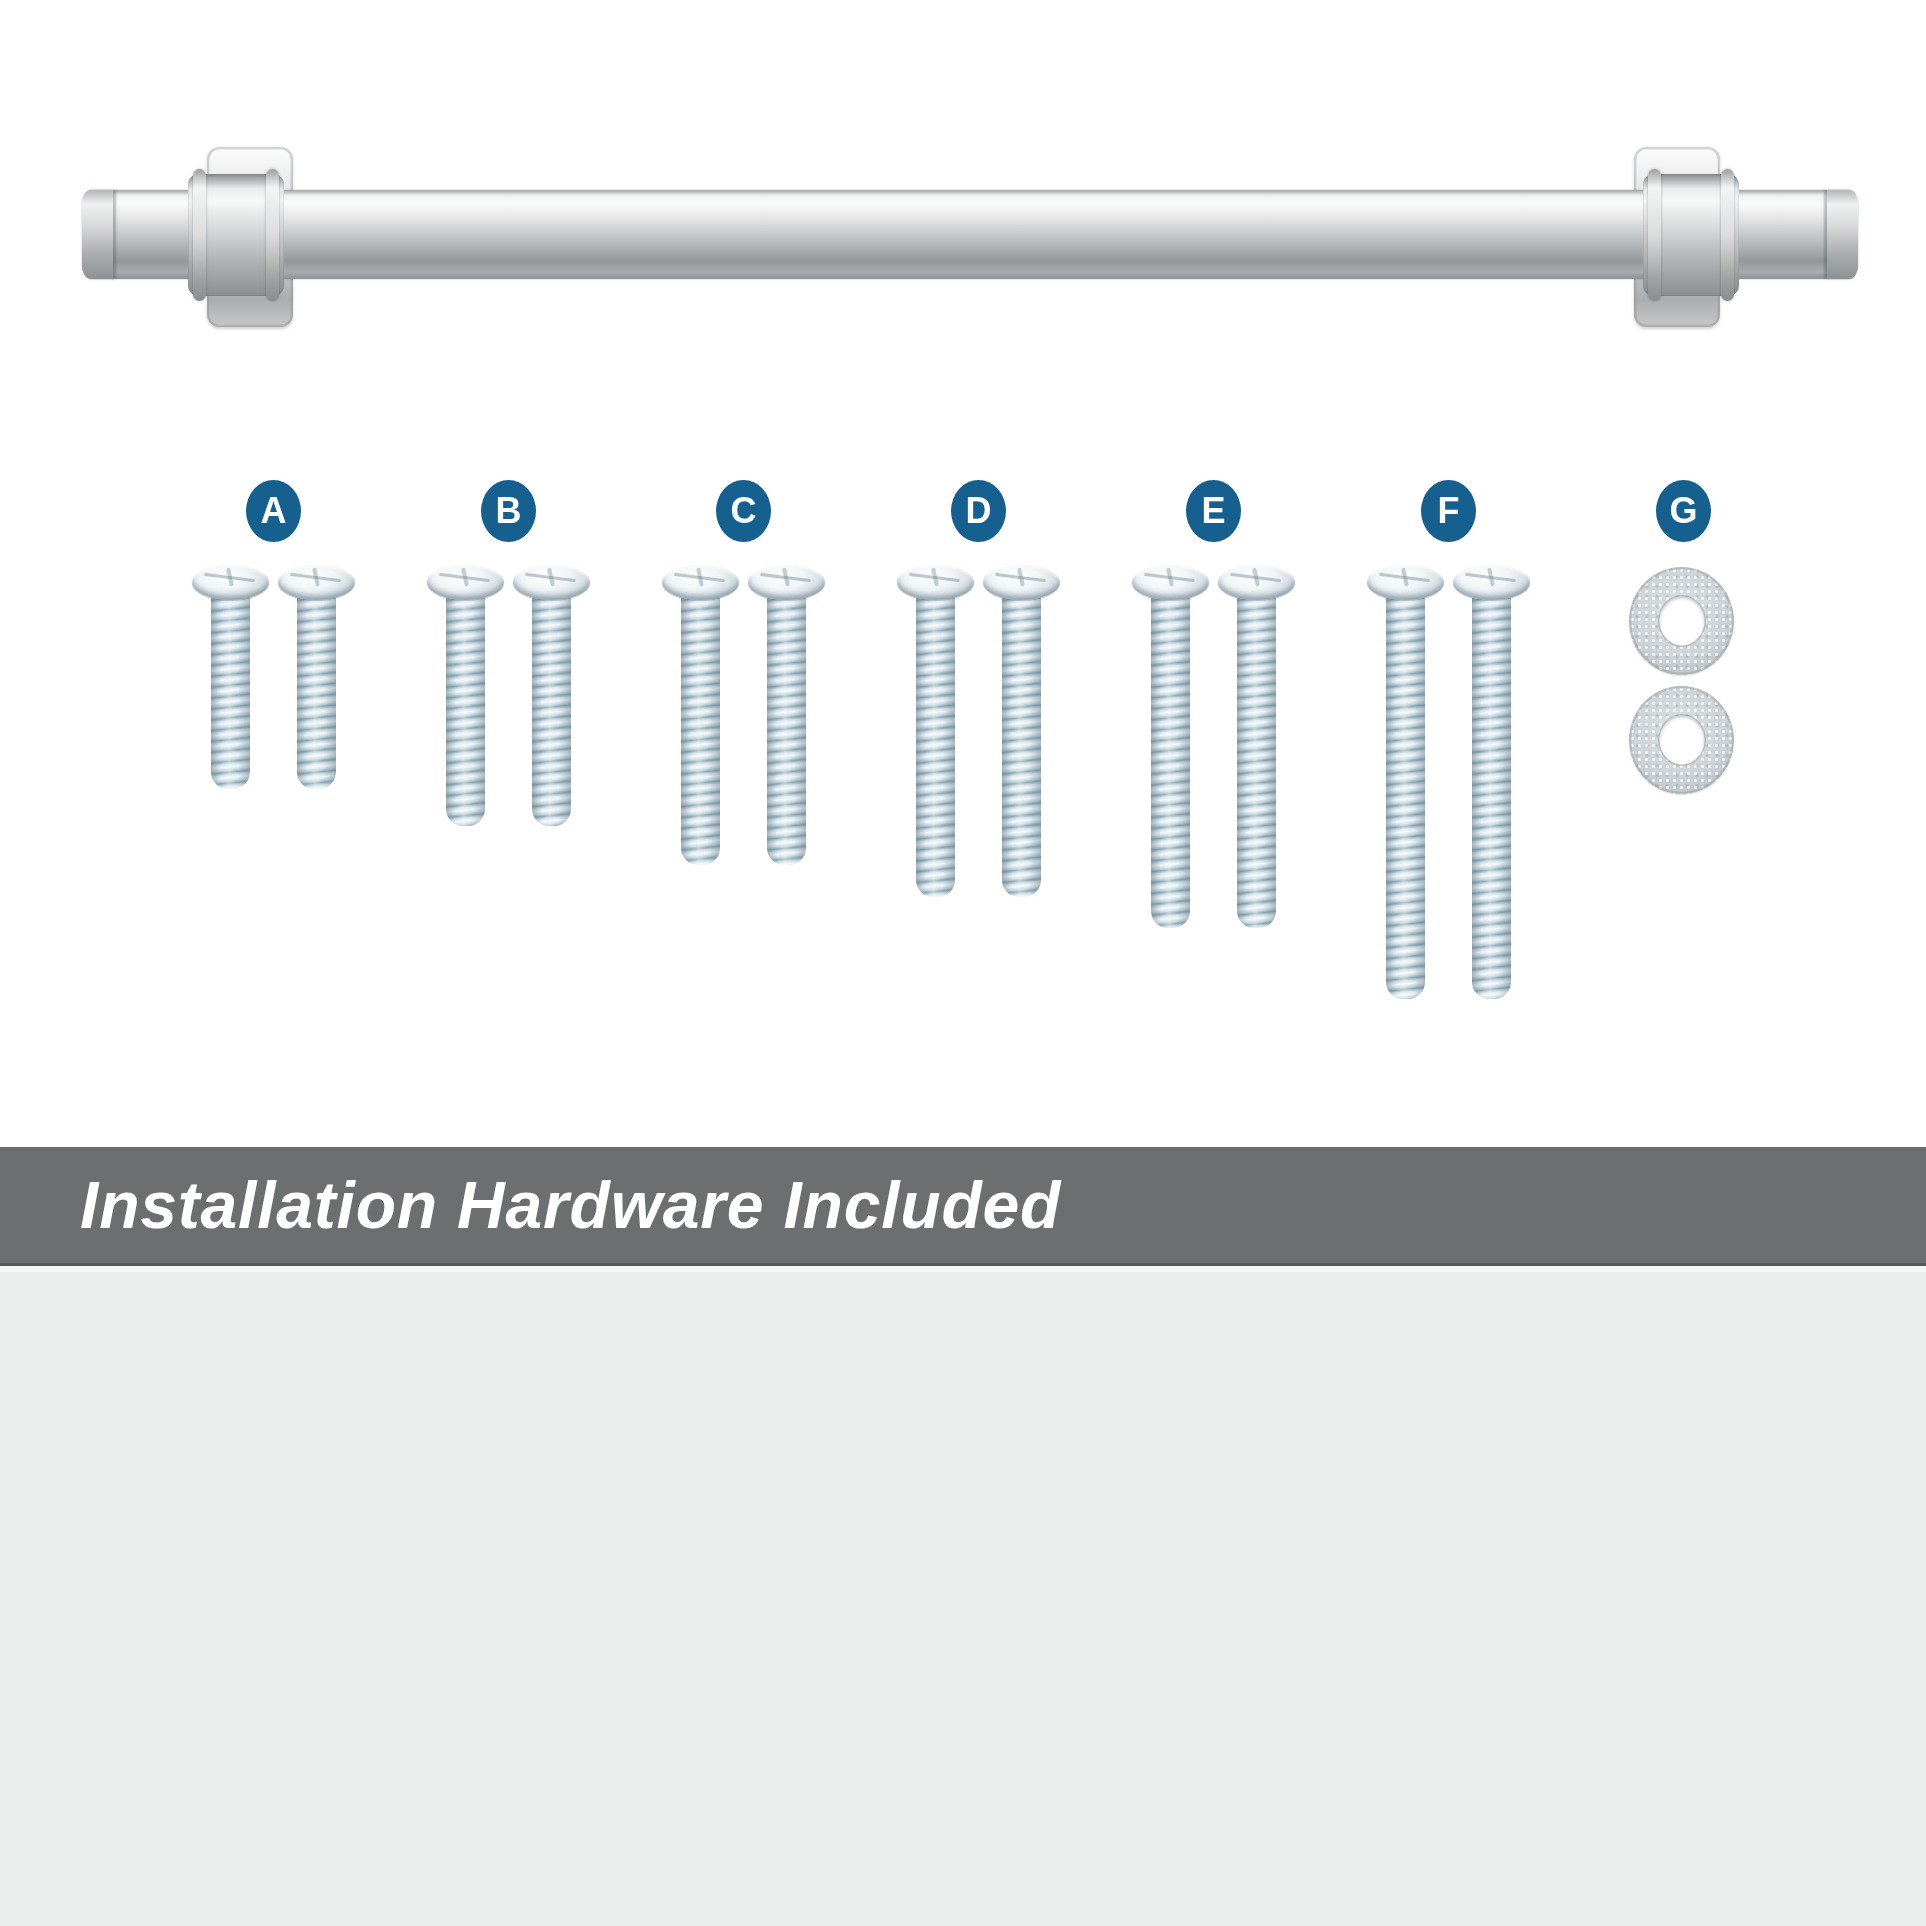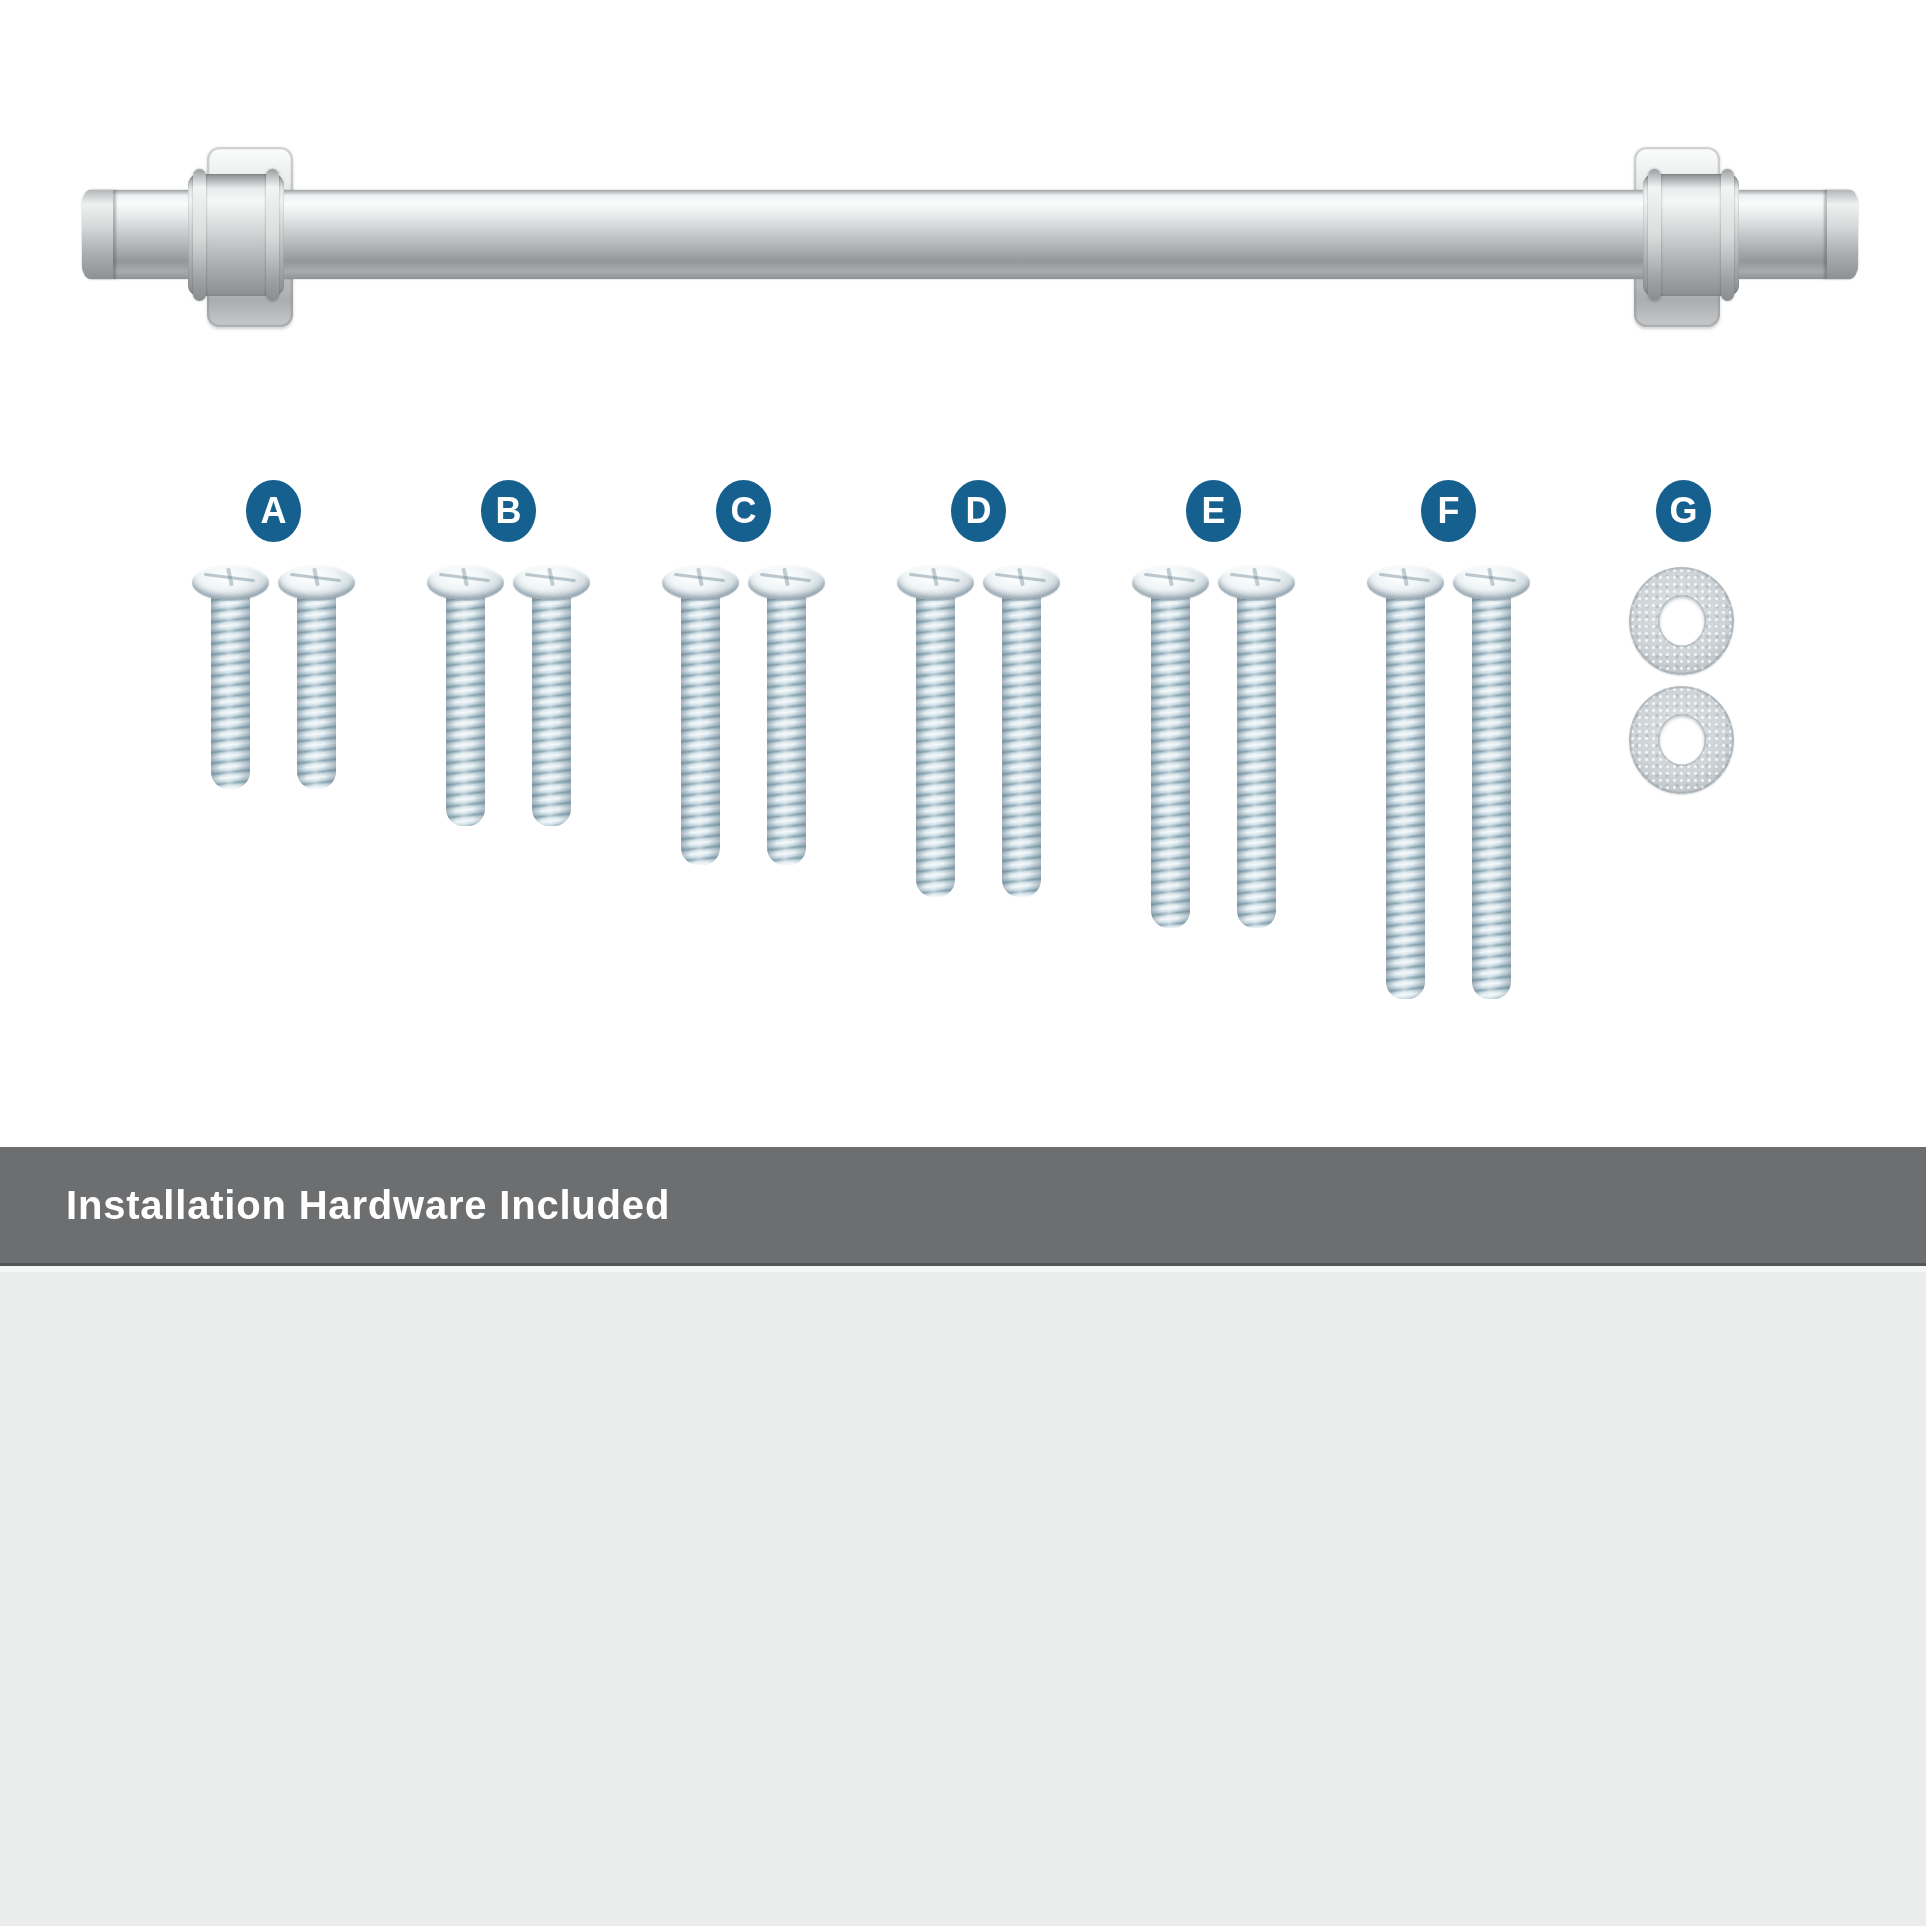--- a/index.html
+++ b/index.html
@@ -87,22 +87,22 @@
     content:'';position:absolute;left:50%;top:50%;width:45px;height:49px;border-radius:50%;
     transform:translate(-50%,-50%);background:#ffffff;
     box-shadow:inset 0 1.5px 3.1px rgba(140,150,156,.55),0 0 0 1.5px rgba(150,158,163,.5);
   }
   
   .banner{
     position:absolute;left:0;top:1147px;width:1926px;height:116px;
     background:var(--banner-bg);border-bottom:3.9px solid #55565a;
   }
   .banner .title{
-    position:absolute;left:66px;top:50%;transform:translateY(-50%);
-    color:var(--banner-text);font-size:40px;font-weight:bold;letter-spacing:0.8px;white-space:nowrap;
+    position:absolute;left:80px;top:50%;transform:translateY(-50%);
+    color:var(--banner-text);font-size:66px;font-weight:bold;letter-spacing:0.8px;white-space:nowrap;font-style:italic;
   }
   
   .section{
     position:absolute;left:0;top:1266px;width:1926px;height:660px;
     background:var(--section-bg);border-top:6.2px solid #f6f7f7;box-sizing:border-box;
   }
   .hw-item{position:absolute;}
 </style>
 </head>
 <body>

